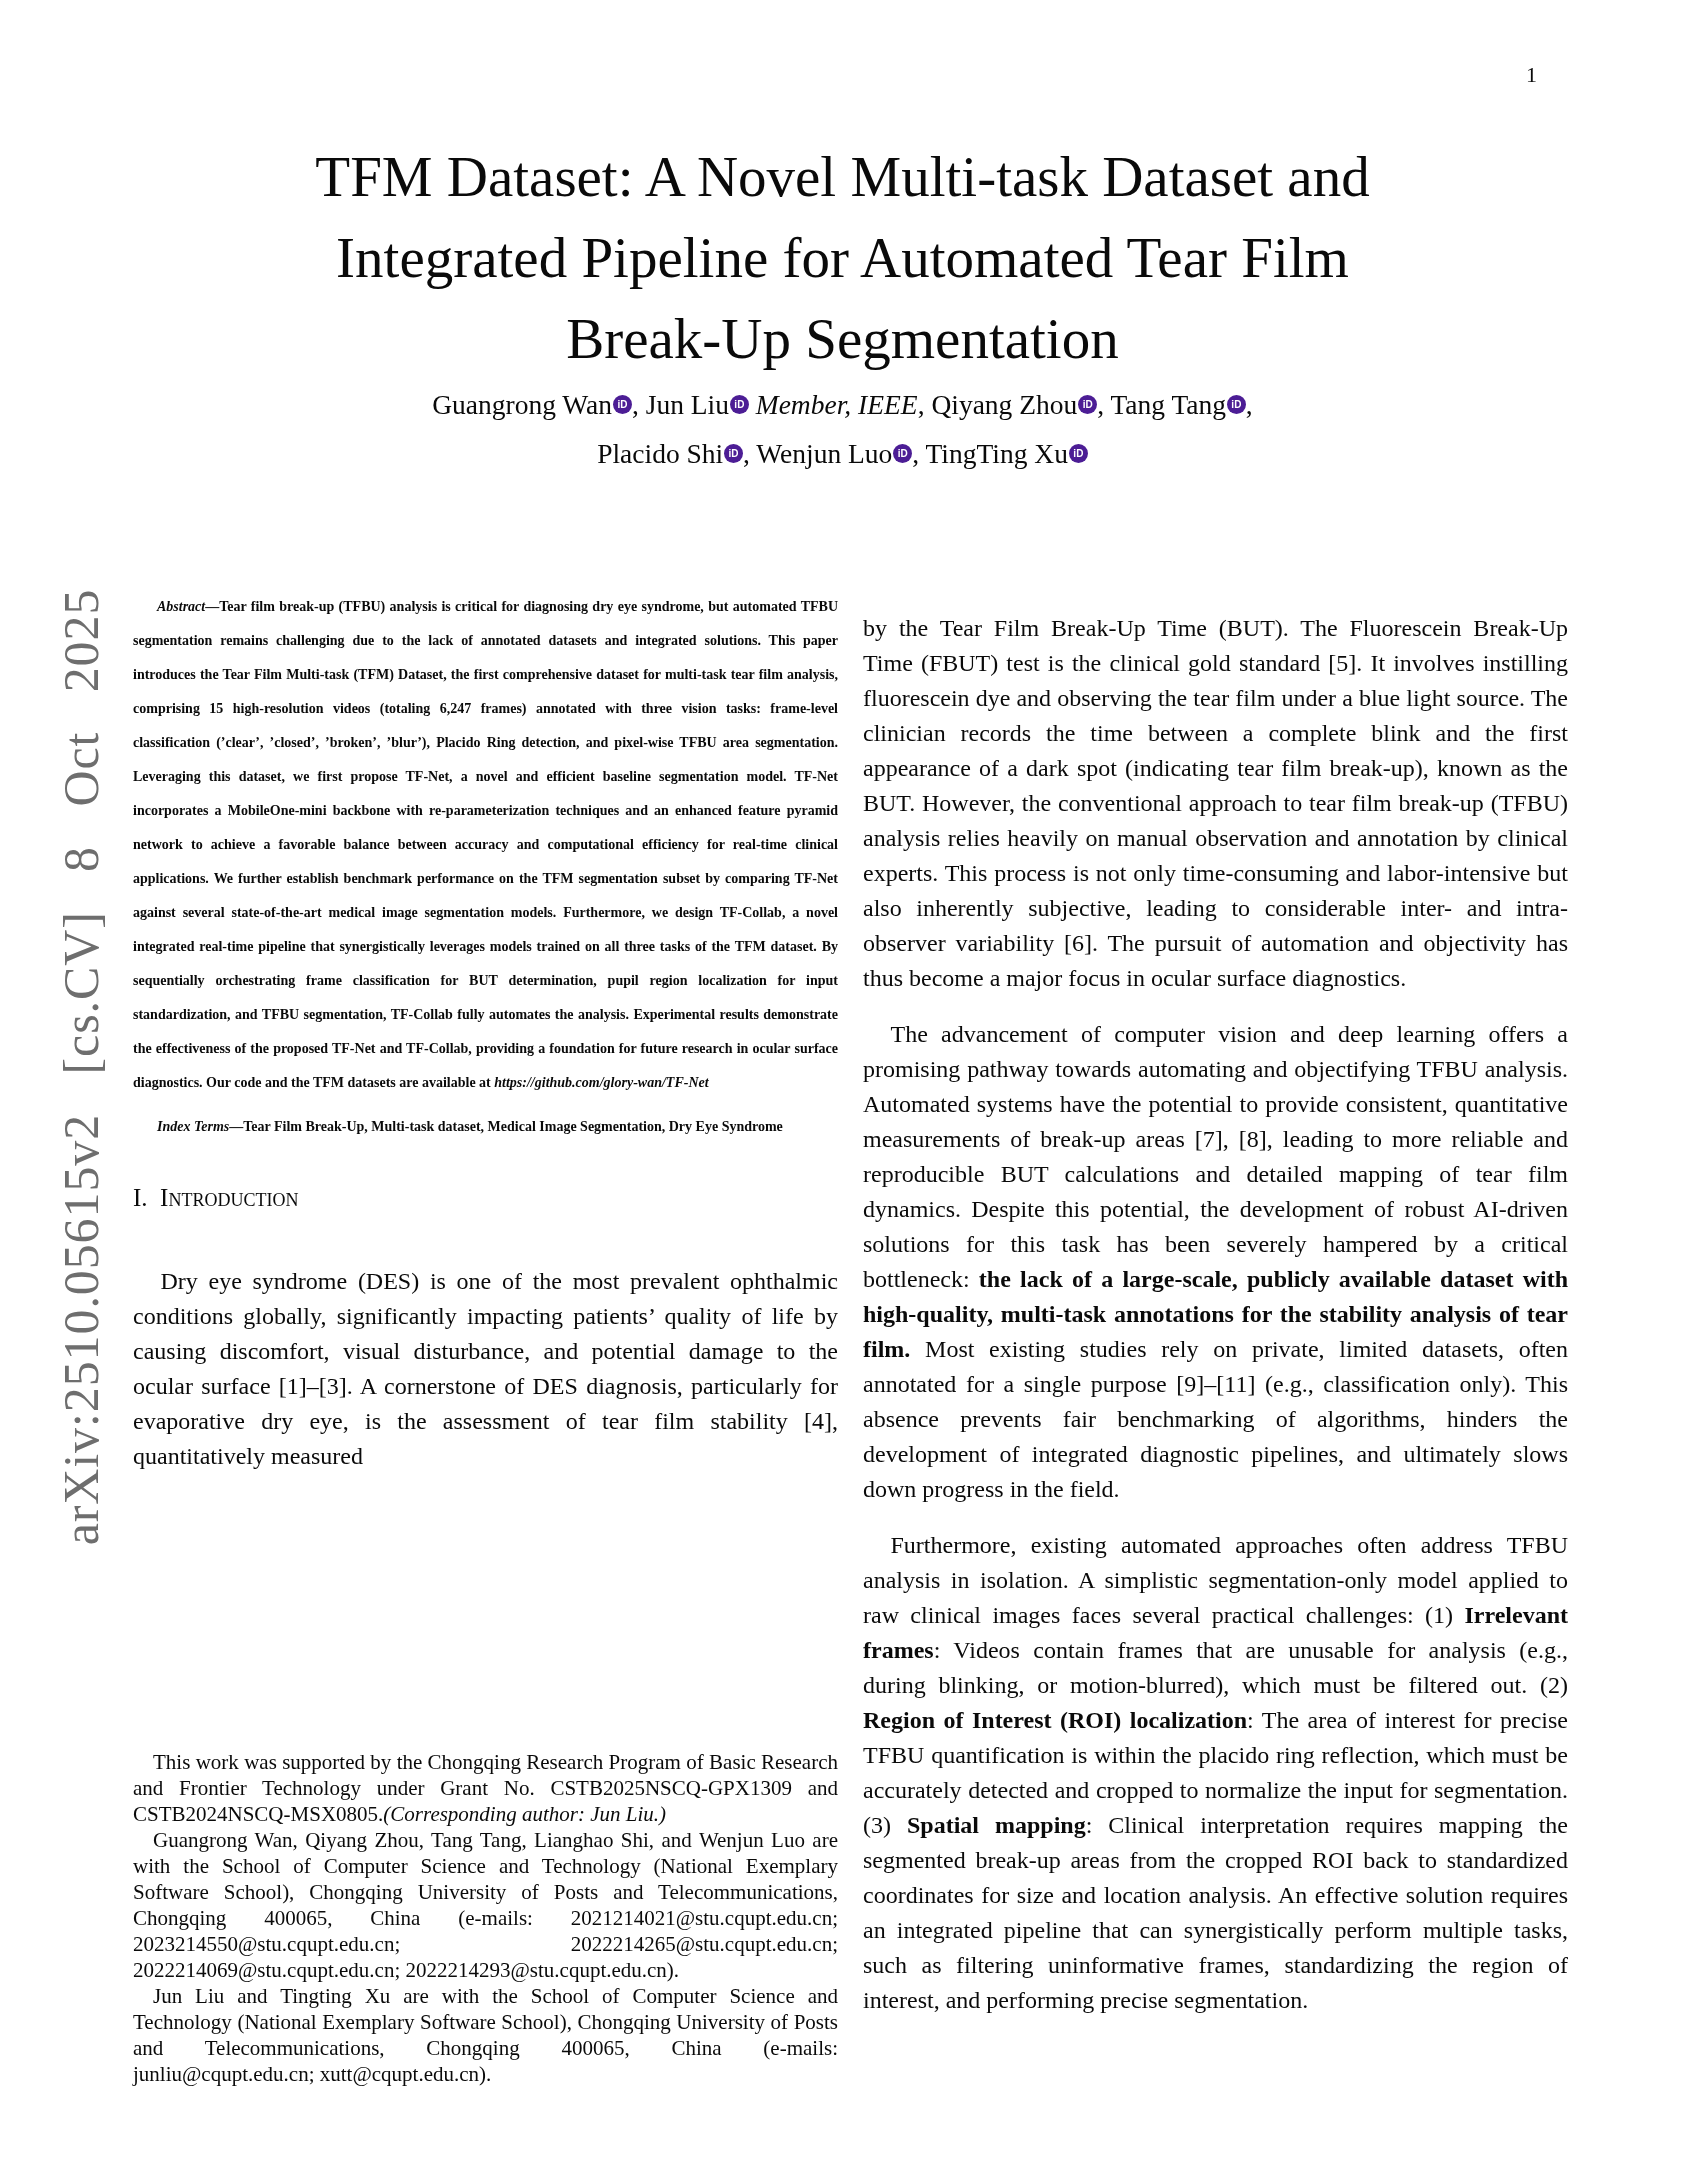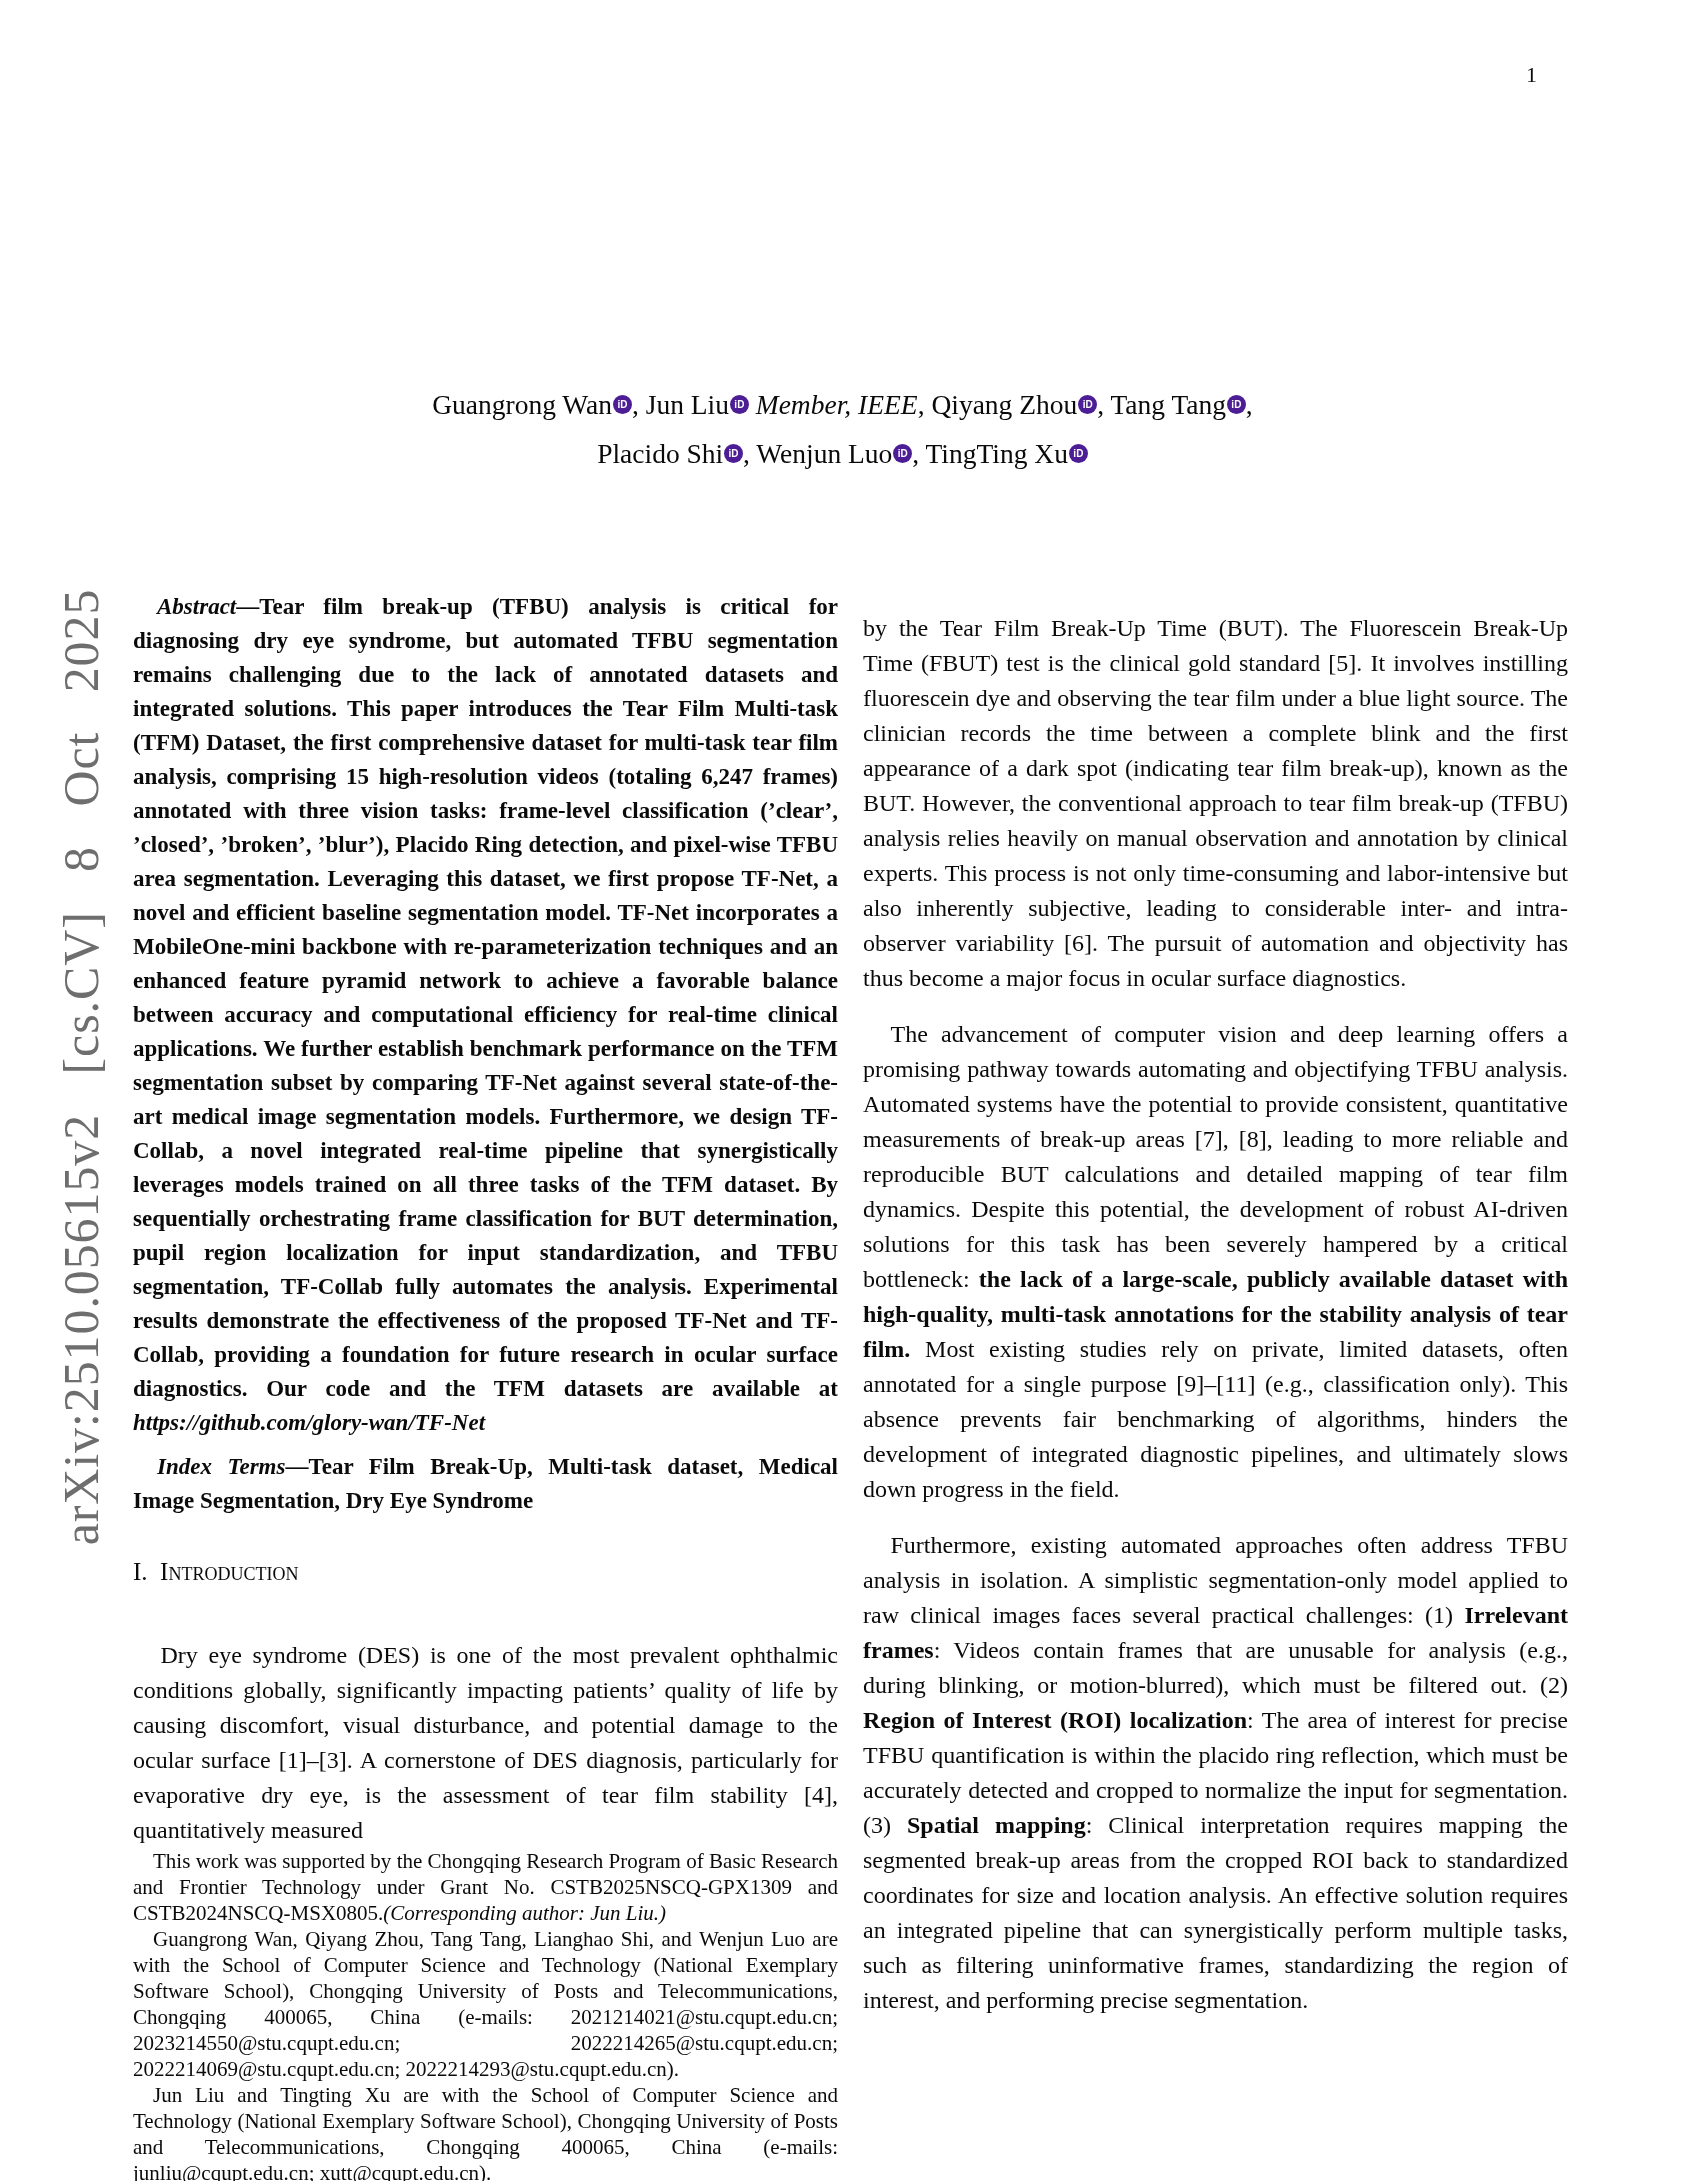--- a/index.html
+++ b/index.html
@@ -42,21 +42,21 @@
     position:absolute;left:133px;top:590px;width:1435px;
     display:flex;gap:25px;
   }
   .column{
     width:705px;text-align:justify;
     font-size:24px;line-height:35px;
   }
   .left-column{height:1497px;display:flex;flex-direction:column;}
   p{margin:0;}
   .abstract{
-    font-weight:bold;font-size:23px;line-height:34px;text-indent:24px;
+    font-weight:bold;font-size:14px;line-height:34px;text-indent:24px;
   }
   .index-terms{margin-top:10px;}
   .section-heading{
     font-weight:normal;text-align:left;font-size:25px;
     margin:39px 0 31px;text-indent:0;line-height:29px;
   }
   .sc{font-variant:small-caps;}
   .para{text-indent:27.5px;margin-top:21px;}
   .noindent{text-indent:0;}
   .footnote-block{margin-top:auto;}
@@ -68,20 +68,25 @@
 </style>
 </head>
 <body>
 
 <div id="page">
 
   <div class="page-number">1</div>
 
   <div class="watermark">arXiv:2510.05615v2 [cs.CV] 8 Oct 2025</div>
 
+  <div class="title-block">
+    <div class="title-line">TFM Dataset: A Novel Multi-task Dataset and</div>
+    <div class="title-line">Integrated Pipeline for Automated Tear Film</div>
+    <div class="title-line">Break-Up Segmentation</div>
+  </div>
 
   <div class="authors-block">
     <div class="author-line"><span>Guangrong Wan</span><span class="orcid"><span class="orcid-id">iD</span></span><span>, </span><span>Jun Liu</span><span class="orcid"><span class="orcid-id">iD</span></span><span> </span><span class="i">Member, IEEE</span><span>, </span><span>Qiyang Zhou</span><span class="orcid"><span class="orcid-id">iD</span></span><span>, </span><span>Tang Tang</span><span class="orcid"><span class="orcid-id">iD</span></span><span>,</span></div>
     <div class="author-line"><span>Placido Shi</span><span class="orcid"><span class="orcid-id">iD</span></span><span>, </span><span>Wenjun Luo</span><span class="orcid"><span class="orcid-id">iD</span></span><span>, </span><span>TingTing Xu</span><span class="orcid"><span class="orcid-id">iD</span></span></div>
   </div>
 
   <div class="columns">
 
     <div class="column left-column">
       <p class="abstract"><span class="i">Abstract</span><span>—Tear film break-up (TFBU) analysis is critical for diagnosing dry eye syndrome, but automated TFBU segmentation remains challenging due to the lack of annotated datasets and integrated solutions. This paper introduces the Tear Film Multi-task (TFM) Dataset, the first comprehensive dataset for multi-task tear film analysis, comprising 15 high-resolution videos (totaling 6,247 frames) annotated with three vision tasks: frame-level classification (’clear’, ’closed’, ’broken’, ’blur’), Placido Ring detection, and pixel-wise TFBU area segmentation. Leveraging this dataset, we first propose TF-Net, a novel and efficient baseline segmentation model. TF-Net incorporates a MobileOne-mini backbone with re-parameterization techniques and an enhanced feature pyramid network to achieve a favorable balance between accuracy and computational efficiency for real-time clinical applications. We further establish benchmark performance on the TFM segmentation subset by comparing TF-Net against several state-of-the-art medical image segmentation models. Furthermore, we design TF-Collab, a novel integrated real-time pipeline that synergistically leverages models trained on all three tasks of the TFM dataset. By sequentially orchestrating frame classification for BUT determination, pupil region localization for input standardization, and TFBU segmentation, TF-Collab fully automates the analysis. Experimental results demonstrate the effectiveness of the proposed TF-Net and TF-Collab, providing a foundation for future research in ocular surface diagnostics. Our code and the TFM datasets are available at </span><span class="i">https://github.com/glory-wan/TF-Net</span></p>

